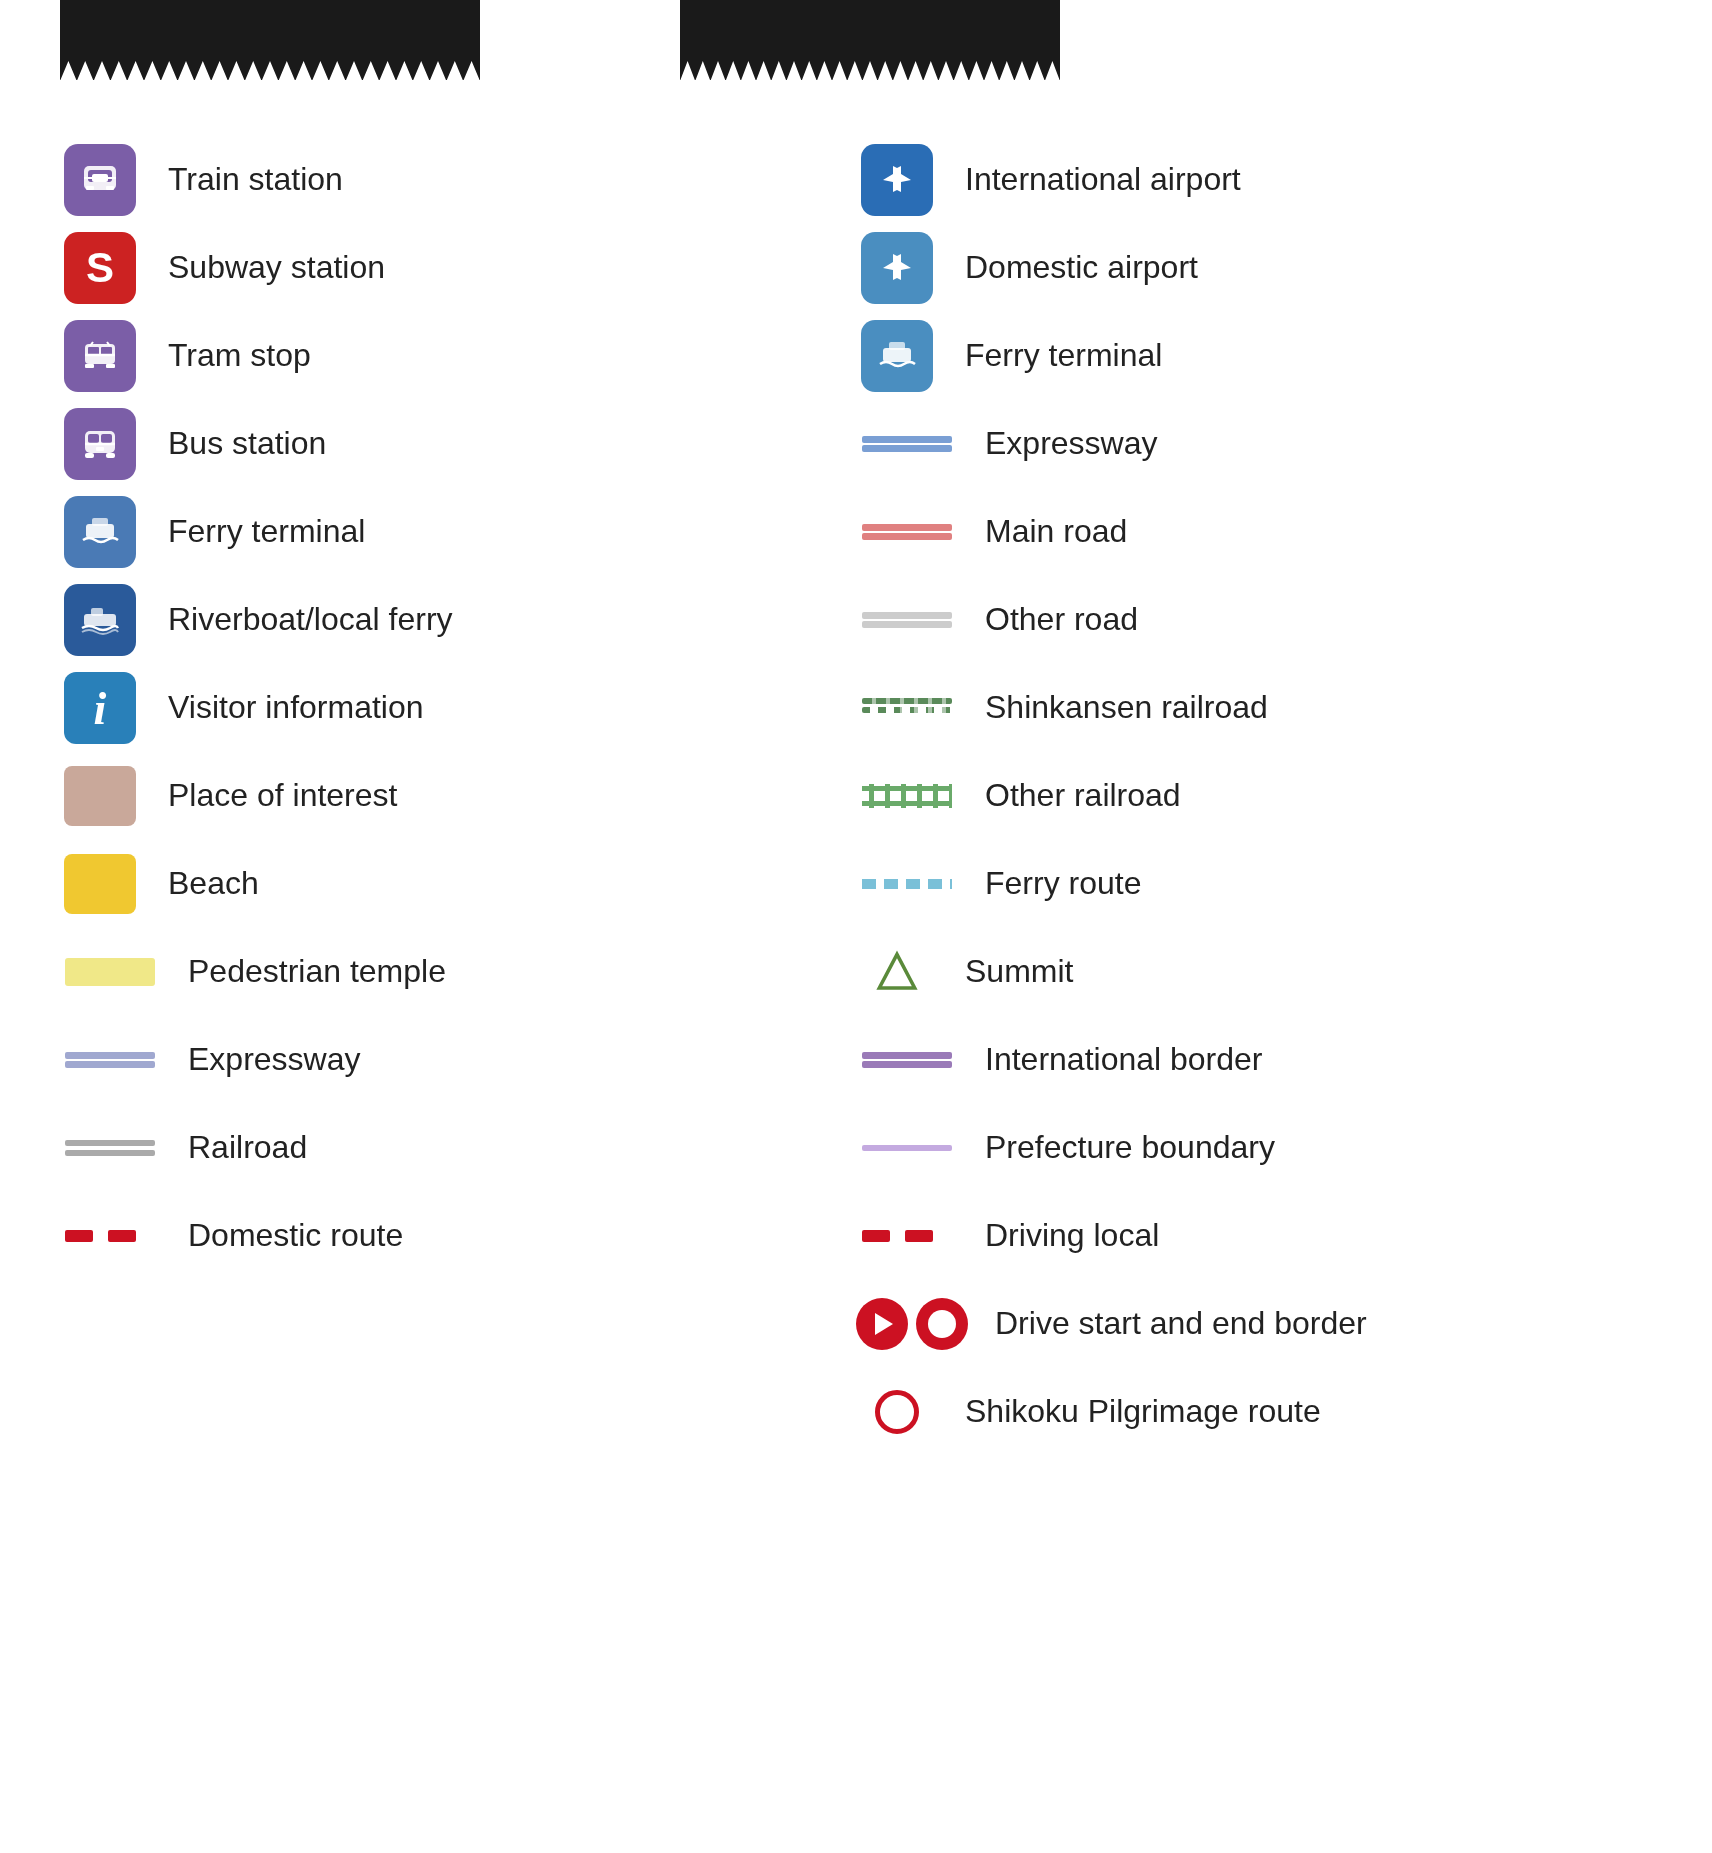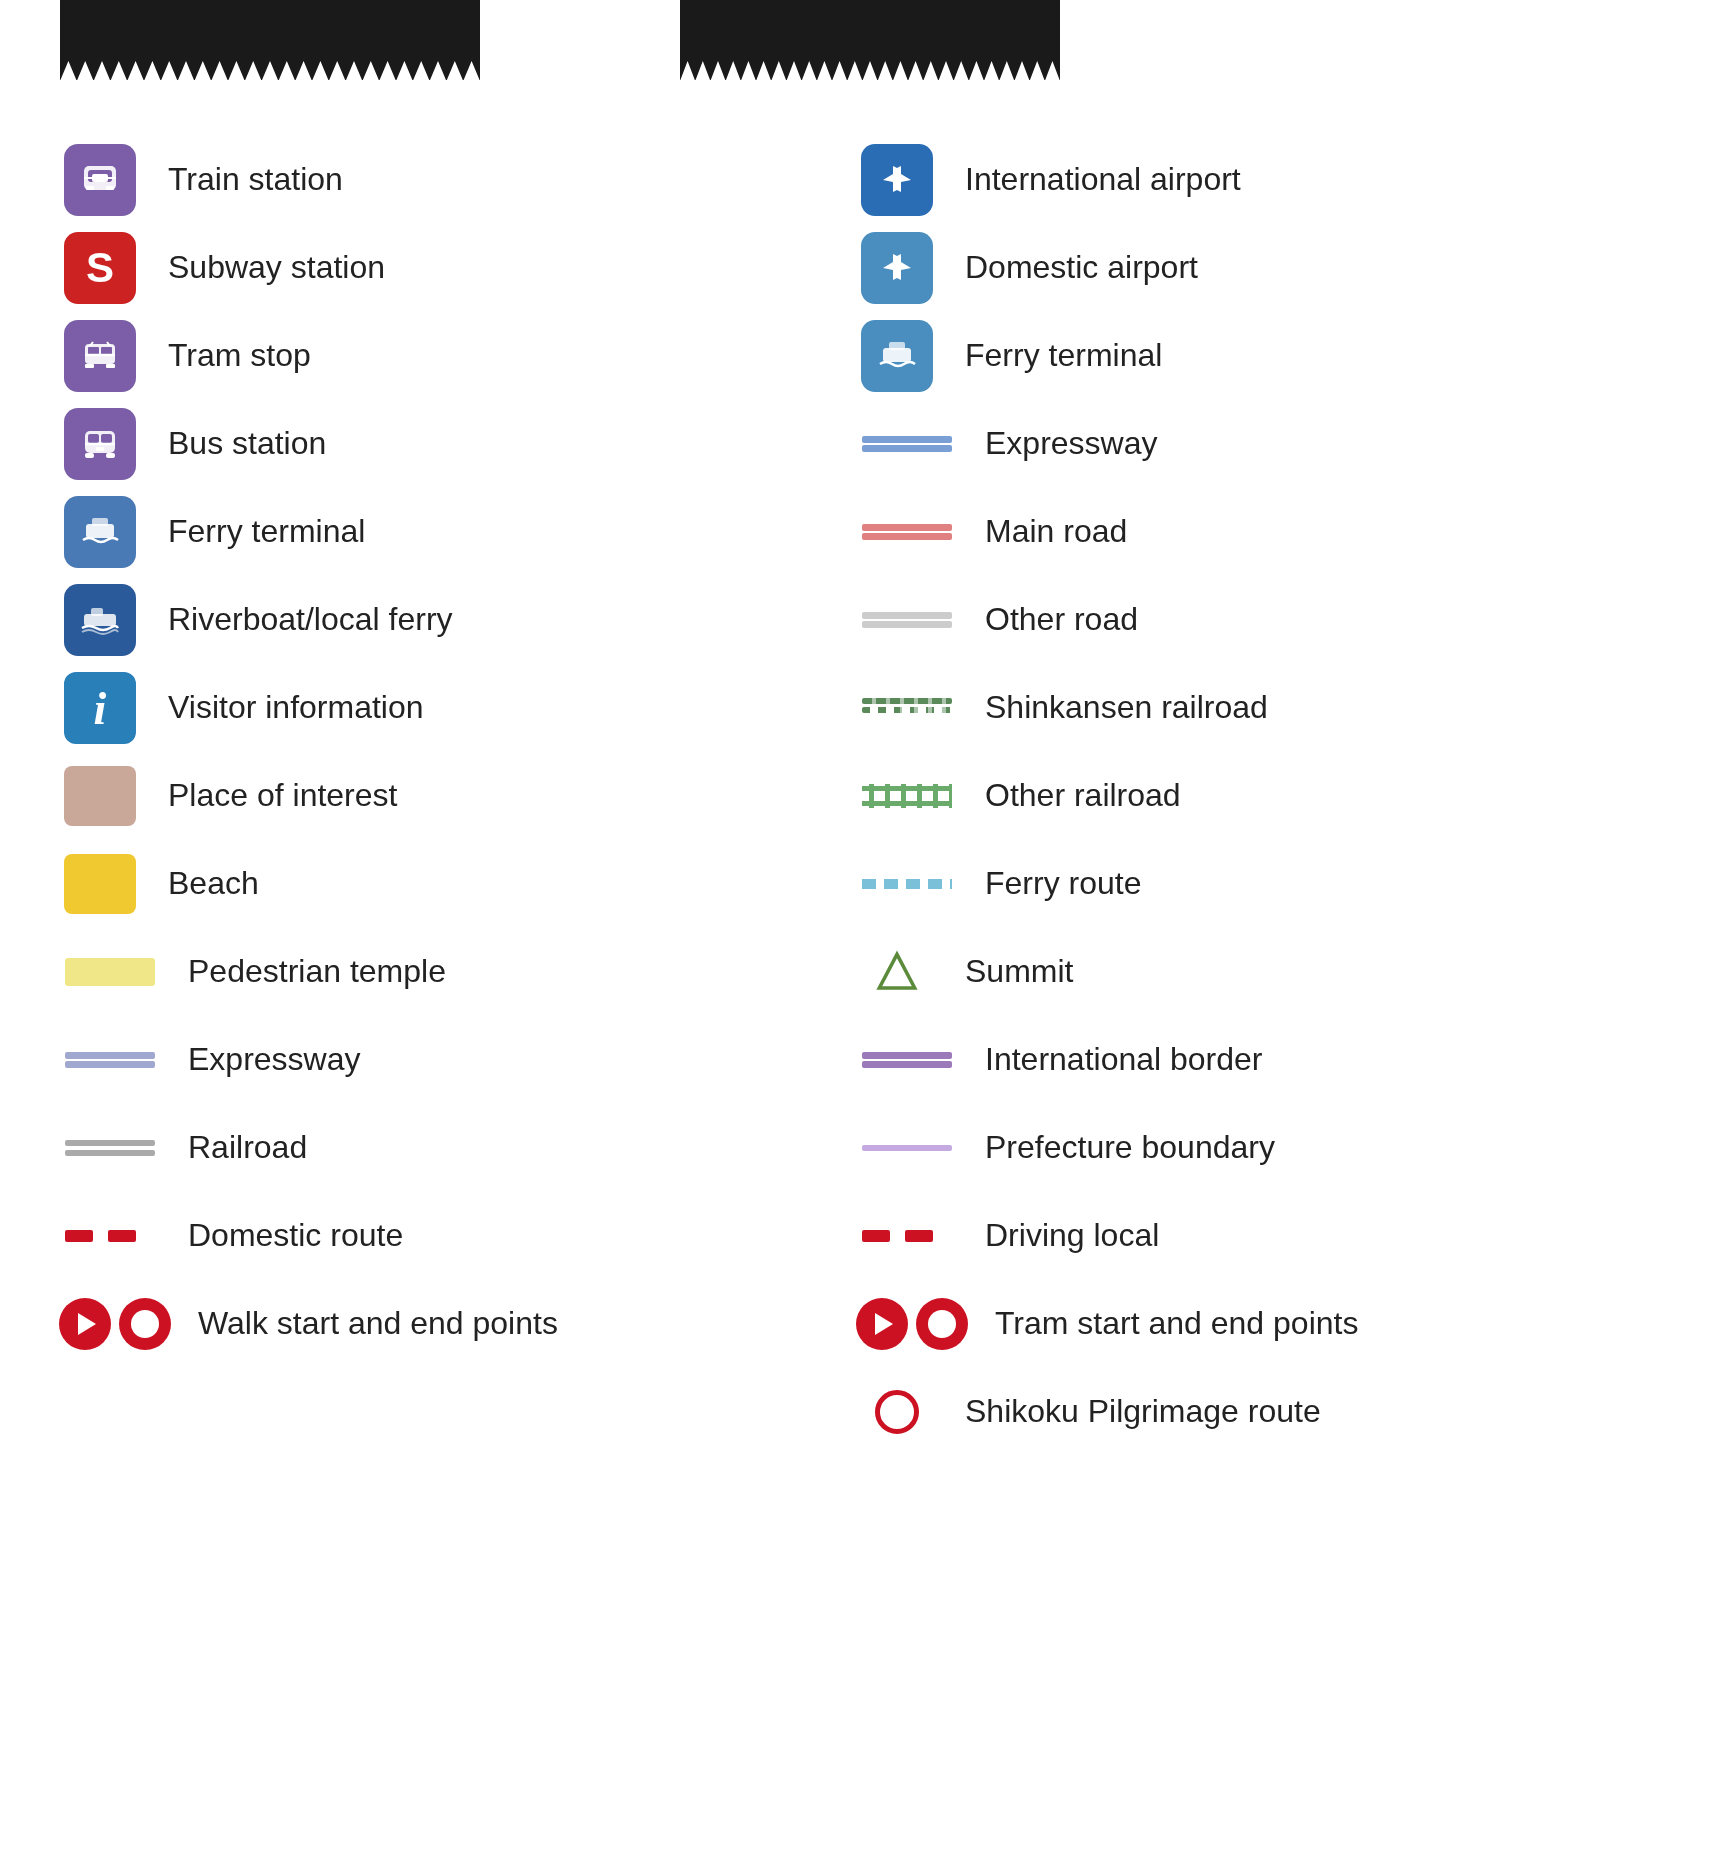--- a/index.html
+++ b/index.html
@@ -341,196 +341,183 @@
       <div class="line-icon">
         <div style="width:90px; height:14px; display:flex; align-items:center; gap:5px;">
           <div style="width:28px; height:12px; background:#cc1122; border-radius:2px;"></div>
           <div style="width:5px; height:12px; background:transparent;"></div>
           <div style="width:28px; height:12px; background:#cc1122; border-radius:2px;"></div>
         </div>
       </div>
       <span class="label">Domestic route</span>
     </div>
 
+
+  </div>
+
+  <div class="divider-col"></div>
+
+  <div class="column">
+
+    <div class="legend-item">
+      <div class="icon-box">
+        <div class="icon-rounded icon-intl-airport">
+          <svg class="icon-svg" viewBox="0 0 44 44" fill="none">
+            <path d="M22 6 L26 18 L38 20 L28 28 L30 40 L22 35 L14 40 L16 28 L6 20 L18 18 Z" fill="none"></path>
+            <path d="M8 22 L18 16 L18 8 L22 10 L26 8 L26 16 L36 22 L26 24 L26 34 L22 32 L18 34 L18 24 Z" fill="white"></path>
+          </svg>
+        </div>
+      </div>
+      <span class="label">International airport</span>
+    </div>
+
+    <div class="legend-item">
+      <div class="icon-box">
+        <div class="icon-rounded icon-dom-airport">
+          <svg class="icon-svg" viewBox="0 0 44 44" fill="none">
+            <path d="M8 22 L18 16 L18 8 L22 10 L26 8 L26 16 L36 22 L26 24 L26 34 L22 32 L18 34 L18 24 Z" fill="white"></path>
+          </svg>
+        </div>
+      </div>
+      <span class="label">Domestic airport</span>
+    </div>
+
+    <div class="legend-item">
+      <div class="icon-box">
+        <div class="icon-rounded icon-ferry-terminal">
+          <svg class="icon-svg" viewBox="0 0 44 44" fill="none">
+            <rect x="8" y="14" width="28" height="14" rx="3" fill="white" opacity="0.9"></rect>
+            <rect x="14" y="8" width="16" height="8" rx="2" fill="white" opacity="0.7"></rect>
+            <path d="M5 30 Q11 26 17 30 Q23 34 29 30 Q35 26 40 30" stroke="white" stroke-width="2.5" fill="none"></path>
+          </svg>
+        </div>
+      </div>
+      <span class="label">Ferry terminal</span>
+    </div>
+
+    <div class="legend-item">
+      <div class="line-icon">
+        <div style="width:90px; height:22px; position:relative;">
+          <div style="position:absolute;top:3px;left:0;right:0;height:7px;background:#7a9fd4;border-radius:2px;"></div>
+          <div style="position:absolute;top:12px;left:0;right:0;height:7px;background:#7a9fd4;border-radius:2px;"></div>
+        </div>
+      </div>
+      <span class="label">Expressway</span>
+    </div>
+
+    <div class="legend-item">
+      <div class="line-icon">
+        <div style="width:90px; height:22px; position:relative;">
+          <div style="position:absolute;top:3px;left:0;right:0;height:7px;background:#e08080;border-radius:2px;"></div>
+          <div style="position:absolute;top:12px;left:0;right:0;height:7px;background:#e08080;border-radius:2px;"></div>
+        </div>
+      </div>
+      <span class="label">Main road</span>
+    </div>
+
+    <div class="legend-item">
+      <div class="line-icon">
+        <div style="width:90px; height:22px; position:relative;">
+          <div style="position:absolute;top:3px;left:0;right:0;height:7px;background:#ccc;border-radius:2px;"></div>
+          <div style="position:absolute;top:12px;left:0;right:0;height:7px;background:#ccc;border-radius:2px;"></div>
+        </div>
+      </div>
+      <span class="label">Other road</span>
+    </div>
+
+    <div class="legend-item">
+      <div class="line-icon">
+        <div style="width:90px; height:24px; position:relative;">
+          <div style="position:absolute;top:2px;left:0;right:0;height:6px;background:#5a8a5a;border-radius:2px;"></div>
+          <div style="position:absolute;top:11px;left:0;right:0;height:6px;
+            background:repeating-linear-gradient(to right,#5a8a5a 0,#5a8a5a 8px,transparent 8px,transparent 16px);
+            border-radius:2px;"></div>
+
+          <div style="position:absolute;top:0;left:0;right:0;height:24px;
+            background:repeating-linear-gradient(to right,transparent 0,transparent 10px,rgba(255,255,255,0.5) 10px,rgba(255,255,255,0.5) 14px);
+          "></div>
+        </div>
+      </div>
+      <span class="label">Shinkansen railroad</span>
+    </div>
+
+    <div class="legend-item">
+      <div class="line-icon">
+        <div style="width:90px; height:24px; position:relative;">
+          <div style="position:absolute;top:2px;left:0;right:0;height:5px;background:#6aaa6a;"></div>
+          <div style="position:absolute;top:17px;left:0;right:0;height:5px;background:#6aaa6a;"></div>
+
+          <div style="position:absolute;top:0;left:0;right:0;height:24px;
+            background:repeating-linear-gradient(to right,transparent 0,transparent 7px,#6aaa6a 7px,#6aaa6a 12px,transparent 12px,transparent 16px);
+          "></div>
+        </div>
+      </div>
+      <span class="label">Other railroad</span>
+    </div>
+
+    <div class="legend-item">
+      <div class="line-icon">
+        <div style="width:90px; height:10px; background:repeating-linear-gradient(to right, #7ac0d8 0px, #7ac0d8 14px, transparent 14px, transparent 22px);"></div>
+      </div>
+      <span class="label">Ferry route</span>
+    </div>
+
+    <div class="legend-item">
+      <div class="icon-box">
+        <div class="summit-icon">
+          <svg class="summit-svg" viewBox="0 0 52 52" fill="none">
+            <polygon points="26,6 46,44 6,44" stroke="#5a8a3a" stroke-width="4" fill="none"></polygon>
+          </svg>
+        </div>
+      </div>
+      <span class="label">Summit</span>
+    </div>
+
+    <div class="legend-item">
+      <div class="line-icon">
+        <div style="width:90px; height:22px; position:relative;">
+          <div style="position:absolute;top:3px;left:0;right:0;height:7px;background:#9a7ab8;border-radius:2px;"></div>
+          <div style="position:absolute;top:12px;left:0;right:0;height:7px;background:#9a7ab8;border-radius:2px;"></div>
+        </div>
+      </div>
+      <span class="label">International border</span>
+    </div>
+
+    <div class="legend-item">
+      <div class="line-icon">
+        <div style="width:90px; height:14px; position:relative;">
+          <div style="position:absolute;top:4px;left:0;right:0;height:6px;background:#c4aae0;border-radius:2px;"></div>
+        </div>
+      </div>
+      <span class="label">Prefecture boundary</span>
+    </div>
+
+    <div class="legend-item">
+      <div class="line-icon">
+        <div style="width:90px; height:14px; display:flex; align-items:center; gap:5px;">
+          <div style="width:28px; height:12px; background:#cc1122; border-radius:2px;"></div>
+          <div style="width:5px; height:12px; background:transparent;"></div>
+          <div style="width:28px; height:12px; background:#cc1122; border-radius:2px;"></div>
+        </div>
+      </div>
+      <span class="label">Driving local</span>
+    </div>
+
     <div class="legend-item">
       <div class="icon-box" style="width:110px; min-width:110px;">
         <div class="points-icon">
           <div class="play-circle">
             <div class="play-triangle"></div>
           </div>
           <div class="end-circle-filled">
             <div class="inner-circle"></div>
           </div>
         </div>
       </div>
-      <span class="label">Walk start and end points</span>
-    </div>
-
-  </div>
-
-  <div class="divider-col"></div>
-
-  <div class="column">
-
-    <div class="legend-item">
-      <div class="icon-box">
-        <div class="icon-rounded icon-intl-airport">
-          <svg class="icon-svg" viewBox="0 0 44 44" fill="none">
-            <path d="M22 6 L26 18 L38 20 L28 28 L30 40 L22 35 L14 40 L16 28 L6 20 L18 18 Z" fill="none"></path>
-            <path d="M8 22 L18 16 L18 8 L22 10 L26 8 L26 16 L36 22 L26 24 L26 34 L22 32 L18 34 L18 24 Z" fill="white"></path>
-          </svg>
-        </div>
-      </div>
-      <span class="label">International airport</span>
-    </div>
-
-    <div class="legend-item">
-      <div class="icon-box">
-        <div class="icon-rounded icon-dom-airport">
-          <svg class="icon-svg" viewBox="0 0 44 44" fill="none">
-            <path d="M8 22 L18 16 L18 8 L22 10 L26 8 L26 16 L36 22 L26 24 L26 34 L22 32 L18 34 L18 24 Z" fill="white"></path>
-          </svg>
-        </div>
-      </div>
-      <span class="label">Domestic airport</span>
-    </div>
-
-    <div class="legend-item">
-      <div class="icon-box">
-        <div class="icon-rounded icon-ferry-terminal">
-          <svg class="icon-svg" viewBox="0 0 44 44" fill="none">
-            <rect x="8" y="14" width="28" height="14" rx="3" fill="white" opacity="0.9"></rect>
-            <rect x="14" y="8" width="16" height="8" rx="2" fill="white" opacity="0.7"></rect>
-            <path d="M5 30 Q11 26 17 30 Q23 34 29 30 Q35 26 40 30" stroke="white" stroke-width="2.5" fill="none"></path>
-          </svg>
-        </div>
-      </div>
-      <span class="label">Ferry terminal</span>
-    </div>
-
-    <div class="legend-item">
-      <div class="line-icon">
-        <div style="width:90px; height:22px; position:relative;">
-          <div style="position:absolute;top:3px;left:0;right:0;height:7px;background:#7a9fd4;border-radius:2px;"></div>
-          <div style="position:absolute;top:12px;left:0;right:0;height:7px;background:#7a9fd4;border-radius:2px;"></div>
-        </div>
-      </div>
-      <span class="label">Expressway</span>
-    </div>
-
-    <div class="legend-item">
-      <div class="line-icon">
-        <div style="width:90px; height:22px; position:relative;">
-          <div style="position:absolute;top:3px;left:0;right:0;height:7px;background:#e08080;border-radius:2px;"></div>
-          <div style="position:absolute;top:12px;left:0;right:0;height:7px;background:#e08080;border-radius:2px;"></div>
-        </div>
-      </div>
-      <span class="label">Main road</span>
-    </div>
-
-    <div class="legend-item">
-      <div class="line-icon">
-        <div style="width:90px; height:22px; position:relative;">
-          <div style="position:absolute;top:3px;left:0;right:0;height:7px;background:#ccc;border-radius:2px;"></div>
-          <div style="position:absolute;top:12px;left:0;right:0;height:7px;background:#ccc;border-radius:2px;"></div>
-        </div>
-      </div>
-      <span class="label">Other road</span>
-    </div>
-
-    <div class="legend-item">
-      <div class="line-icon">
-        <div style="width:90px; height:24px; position:relative;">
-          <div style="position:absolute;top:2px;left:0;right:0;height:6px;background:#5a8a5a;border-radius:2px;"></div>
-          <div style="position:absolute;top:11px;left:0;right:0;height:6px;
-            background:repeating-linear-gradient(to right,#5a8a5a 0,#5a8a5a 8px,transparent 8px,transparent 16px);
-            border-radius:2px;"></div>
-
-          <div style="position:absolute;top:0;left:0;right:0;height:24px;
-            background:repeating-linear-gradient(to right,transparent 0,transparent 10px,rgba(255,255,255,0.5) 10px,rgba(255,255,255,0.5) 14px);
-          "></div>
-        </div>
-      </div>
-      <span class="label">Shinkansen railroad</span>
-    </div>
-
-    <div class="legend-item">
-      <div class="line-icon">
-        <div style="width:90px; height:24px; position:relative;">
-          <div style="position:absolute;top:2px;left:0;right:0;height:5px;background:#6aaa6a;"></div>
-          <div style="position:absolute;top:17px;left:0;right:0;height:5px;background:#6aaa6a;"></div>
-
-          <div style="position:absolute;top:0;left:0;right:0;height:24px;
-            background:repeating-linear-gradient(to right,transparent 0,transparent 7px,#6aaa6a 7px,#6aaa6a 12px,transparent 12px,transparent 16px);
-          "></div>
-        </div>
-      </div>
-      <span class="label">Other railroad</span>
-    </div>
-
-    <div class="legend-item">
-      <div class="line-icon">
-        <div style="width:90px; height:10px; background:repeating-linear-gradient(to right, #7ac0d8 0px, #7ac0d8 14px, transparent 14px, transparent 22px);"></div>
-      </div>
-      <span class="label">Ferry route</span>
-    </div>
-
-    <div class="legend-item">
-      <div class="icon-box">
-        <div class="summit-icon">
-          <svg class="summit-svg" viewBox="0 0 52 52" fill="none">
-            <polygon points="26,6 46,44 6,44" stroke="#5a8a3a" stroke-width="4" fill="none"></polygon>
-          </svg>
-        </div>
-      </div>
-      <span class="label">Summit</span>
-    </div>
-
-    <div class="legend-item">
-      <div class="line-icon">
-        <div style="width:90px; height:22px; position:relative;">
-          <div style="position:absolute;top:3px;left:0;right:0;height:7px;background:#9a7ab8;border-radius:2px;"></div>
-          <div style="position:absolute;top:12px;left:0;right:0;height:7px;background:#9a7ab8;border-radius:2px;"></div>
-        </div>
-      </div>
-      <span class="label">International border</span>
-    </div>
-
-    <div class="legend-item">
-      <div class="line-icon">
-        <div style="width:90px; height:14px; position:relative;">
-          <div style="position:absolute;top:4px;left:0;right:0;height:6px;background:#c4aae0;border-radius:2px;"></div>
-        </div>
-      </div>
-      <span class="label">Prefecture boundary</span>
-    </div>
-
-    <div class="legend-item">
-      <div class="line-icon">
-        <div style="width:90px; height:14px; display:flex; align-items:center; gap:5px;">
-          <div style="width:28px; height:12px; background:#cc1122; border-radius:2px;"></div>
-          <div style="width:5px; height:12px; background:transparent;"></div>
-          <div style="width:28px; height:12px; background:#cc1122; border-radius:2px;"></div>
-        </div>
-      </div>
-      <span class="label">Driving local</span>
-    </div>
-
-    <div class="legend-item">
-      <div class="icon-box" style="width:110px; min-width:110px;">
-        <div class="points-icon">
-          <div class="play-circle">
-            <div class="play-triangle"></div>
-          </div>
-          <div class="end-circle-filled">
-            <div class="inner-circle"></div>
-          </div>
-        </div>
-      </div>
-      <span class="label">Tram start and end points</span>
+      <span class="label">Drive start and end border</span>
     </div>
 
     <div class="legend-item">
       <div class="icon-box">
         <div class="temple-circle"></div>
       </div>
       <span class="label">Shikoku Pilgrimage route</span>
     </div>
 
   </div>

